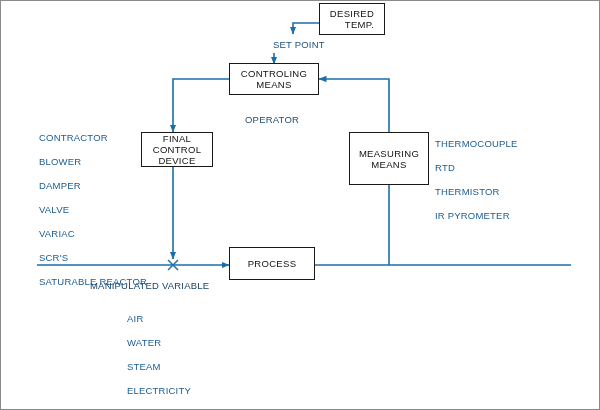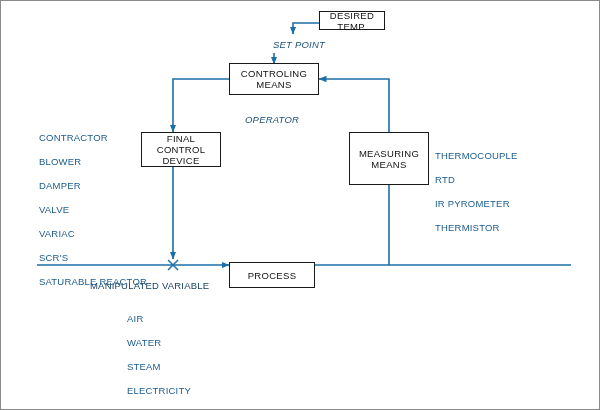--- a/index.html
+++ b/index.html
@@ -46,21 +46,20 @@
     font-size: 9.5px;
     line-height: 12px;
     letter-spacing: 0.2px;
     white-space: pre-line;
   }
   .lbl.dark {
     color: #123c5e;
   }
   .lbl.mid {
     color: #1d4f77;
-    font-style: italic;
   }
 </style>
 </head>
 <body>
 
 <div id="canvas">
 
   <svg class="wires" viewBox="0 0 600 410">
     <defs>
       <marker id="arrow" markerWidth="9" markerHeight="9" refX="7.5" refY="3.2" orient="auto" markerUnits="userSpaceOnUse">
@@ -85,56 +84,56 @@
 
       <path d="M388,131 L388,78 L318,78" marker-end="url(#arrow)"></path>
     </g>
 
     <g stroke="#1a6fa8" stroke-width="1.4">
       <line x1="167" y1="259" x2="177" y2="269"></line>
       <line x1="177" y1="259" x2="167" y2="269"></line>
     </g>
   </svg>
 
-  <div class="box" style="left:318px; top:10px; width:66px; height:19px;">DESIRED
+  <div class="box" style="left:318px; top:2px; width:66px; height:32px;text-align:right;">DESIRED
 TEMP.</div>
 
   <div class="box" style="left:228px; top:62px; width:90px; height:32px;">CONTROLING
 MEANS</div>
 
-  <div class="box" style="left:140px; top:131px; width:80px; height:35px;">FINAL CONTROL
+  <div class="box" style="left:140px; top:131px; width:72px; height:35px;">FINAL CONTROL
 DEVICE</div>
 
   <div class="box" style="left:348px; top:131px; width:80px; height:53px;">MEASURING
 MEANS</div>
 
-  <div class="box" style="left:228px; top:261px; width:86px; height:26px;">PROCESS</div>
+  <div class="box" style="left:228px; top:246px; width:86px; height:33px;">PROCESS</div>
 
   <div class="lbl mid" style="left:272px; top:38px;">SET POINT</div>
 
   <div class="lbl mid" style="left:244px; top:99px;margin-top:14px;">OPERATOR</div>
 
   <div class="lbl dark" style="left:89px; top:279px;">MANIPULATED VARIABLE</div>
 
 
   <div class="lbl" style="left:38px; top:119px;">
     <div>CONTRACTOR</div>
     <div>BLOWER</div>
     <div>DAMPER</div>
     <div>VALVE</div>
     <div>VARIAC</div>
     <div>SCR'S</div>
     <div>SATURABLE REACTOR</div>
   </div>
 
-  <div class="lbl" style="left:434px; top:137px;">
+  <div class="lbl" style="left:434px; top:125px;">
     <div>THERMOCOUPLE</div>
     <div>RTD</div>
+    <div>THERMISTOR</div>
     <div>IR PYROMETER</div>
-    <div>THERMISTOR</div>
   </div>
 
   <div class="lbl" style="left:126px; top:300px;">
     <div>AIR</div>
     <div>WATER</div>
     <div>STEAM</div>
     <div>ELECTRICITY</div>
     <div>OIL</div>
     
   </div>

